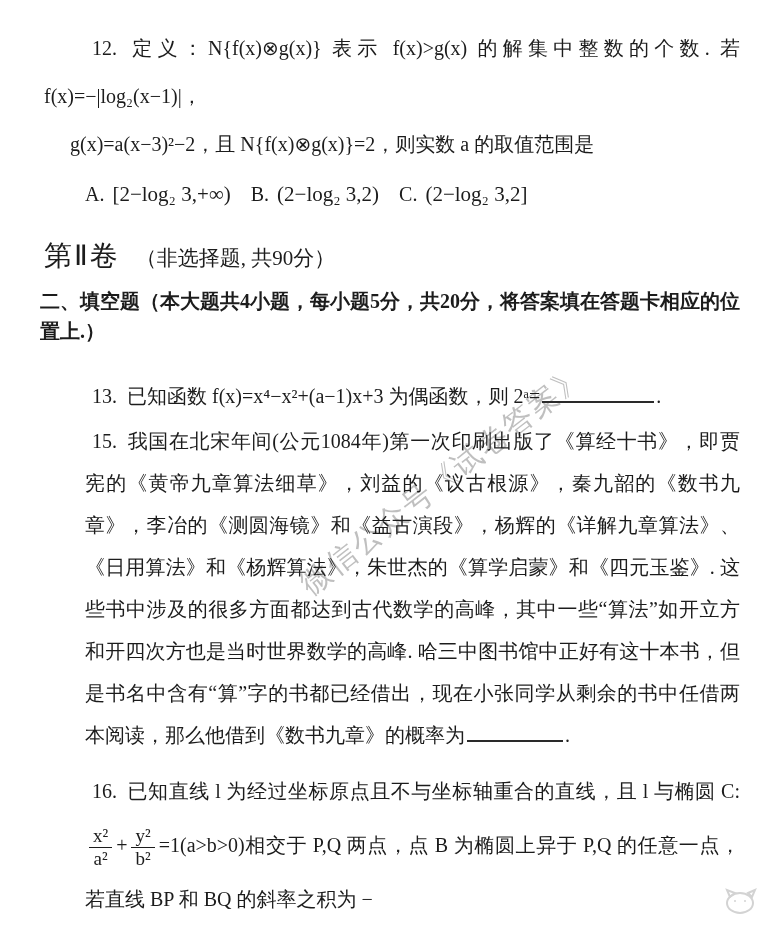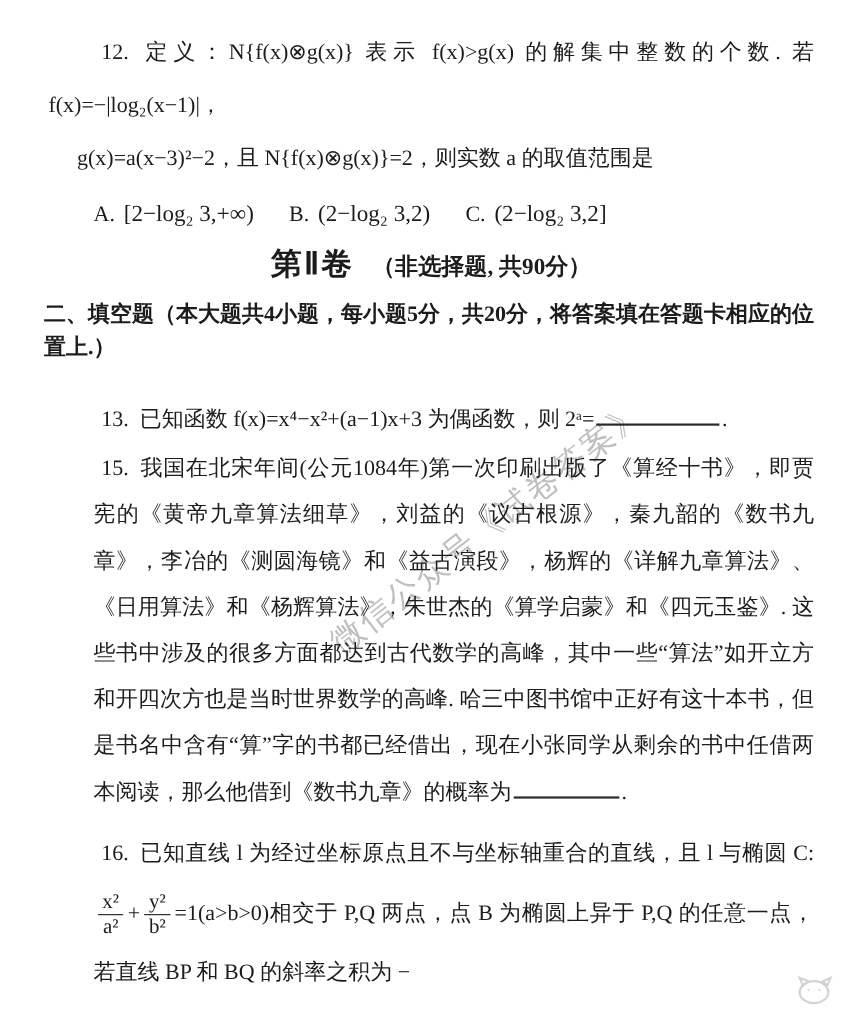--- a/index.html
+++ b/index.html
@@ -12,26 +12,26 @@
     font-size: 20px;
     position: relative;
     overflow: hidden;
   }
   .content { position: relative; z-index: 1; padding: 24px 28px 0 44px; }
 
   .qline { line-height: 48px; text-align: justify; }
   .qline.cont { margin-left: 26px; }
   .qnum { margin-right: 10px; margin-left: 48px; }
 
-  .options { line-height: 52px; margin-left: 41px; display: flex; gap: 32px; font-size: 20px; }
+  .options { line-height: 52px; margin-left: 41px; display: flex; gap: 20px; font-size: 20px; }
   .option { white-space: nowrap; }
   .opt-label { margin-right: 8px; }
   .opt-text { font-size: 21px; }
 
-  .section-title { text-align: center; line-height: 40px; font-weight: bold; }
+  .section-title { text-align: left; margin-top: 16px; line-height: 40px; font-weight: normal; }
   .title-main { font-size: 28px; letter-spacing: 2px; }
   .title-sub { font-size: 21px; margin-left: 16px; }
 
   .fill-header { margin-top: 8px; margin-left: -4px; line-height: 30px; font-weight: bold; font-size: 20px; }
 
   .question { text-align: justify; }
   .hang { padding-left: 41px; text-indent: -41px; }
 
   .q13 { margin-top: 30px; line-height: 40px; }
   .q14 { margin-top: 10px; line-height: 58px; }

